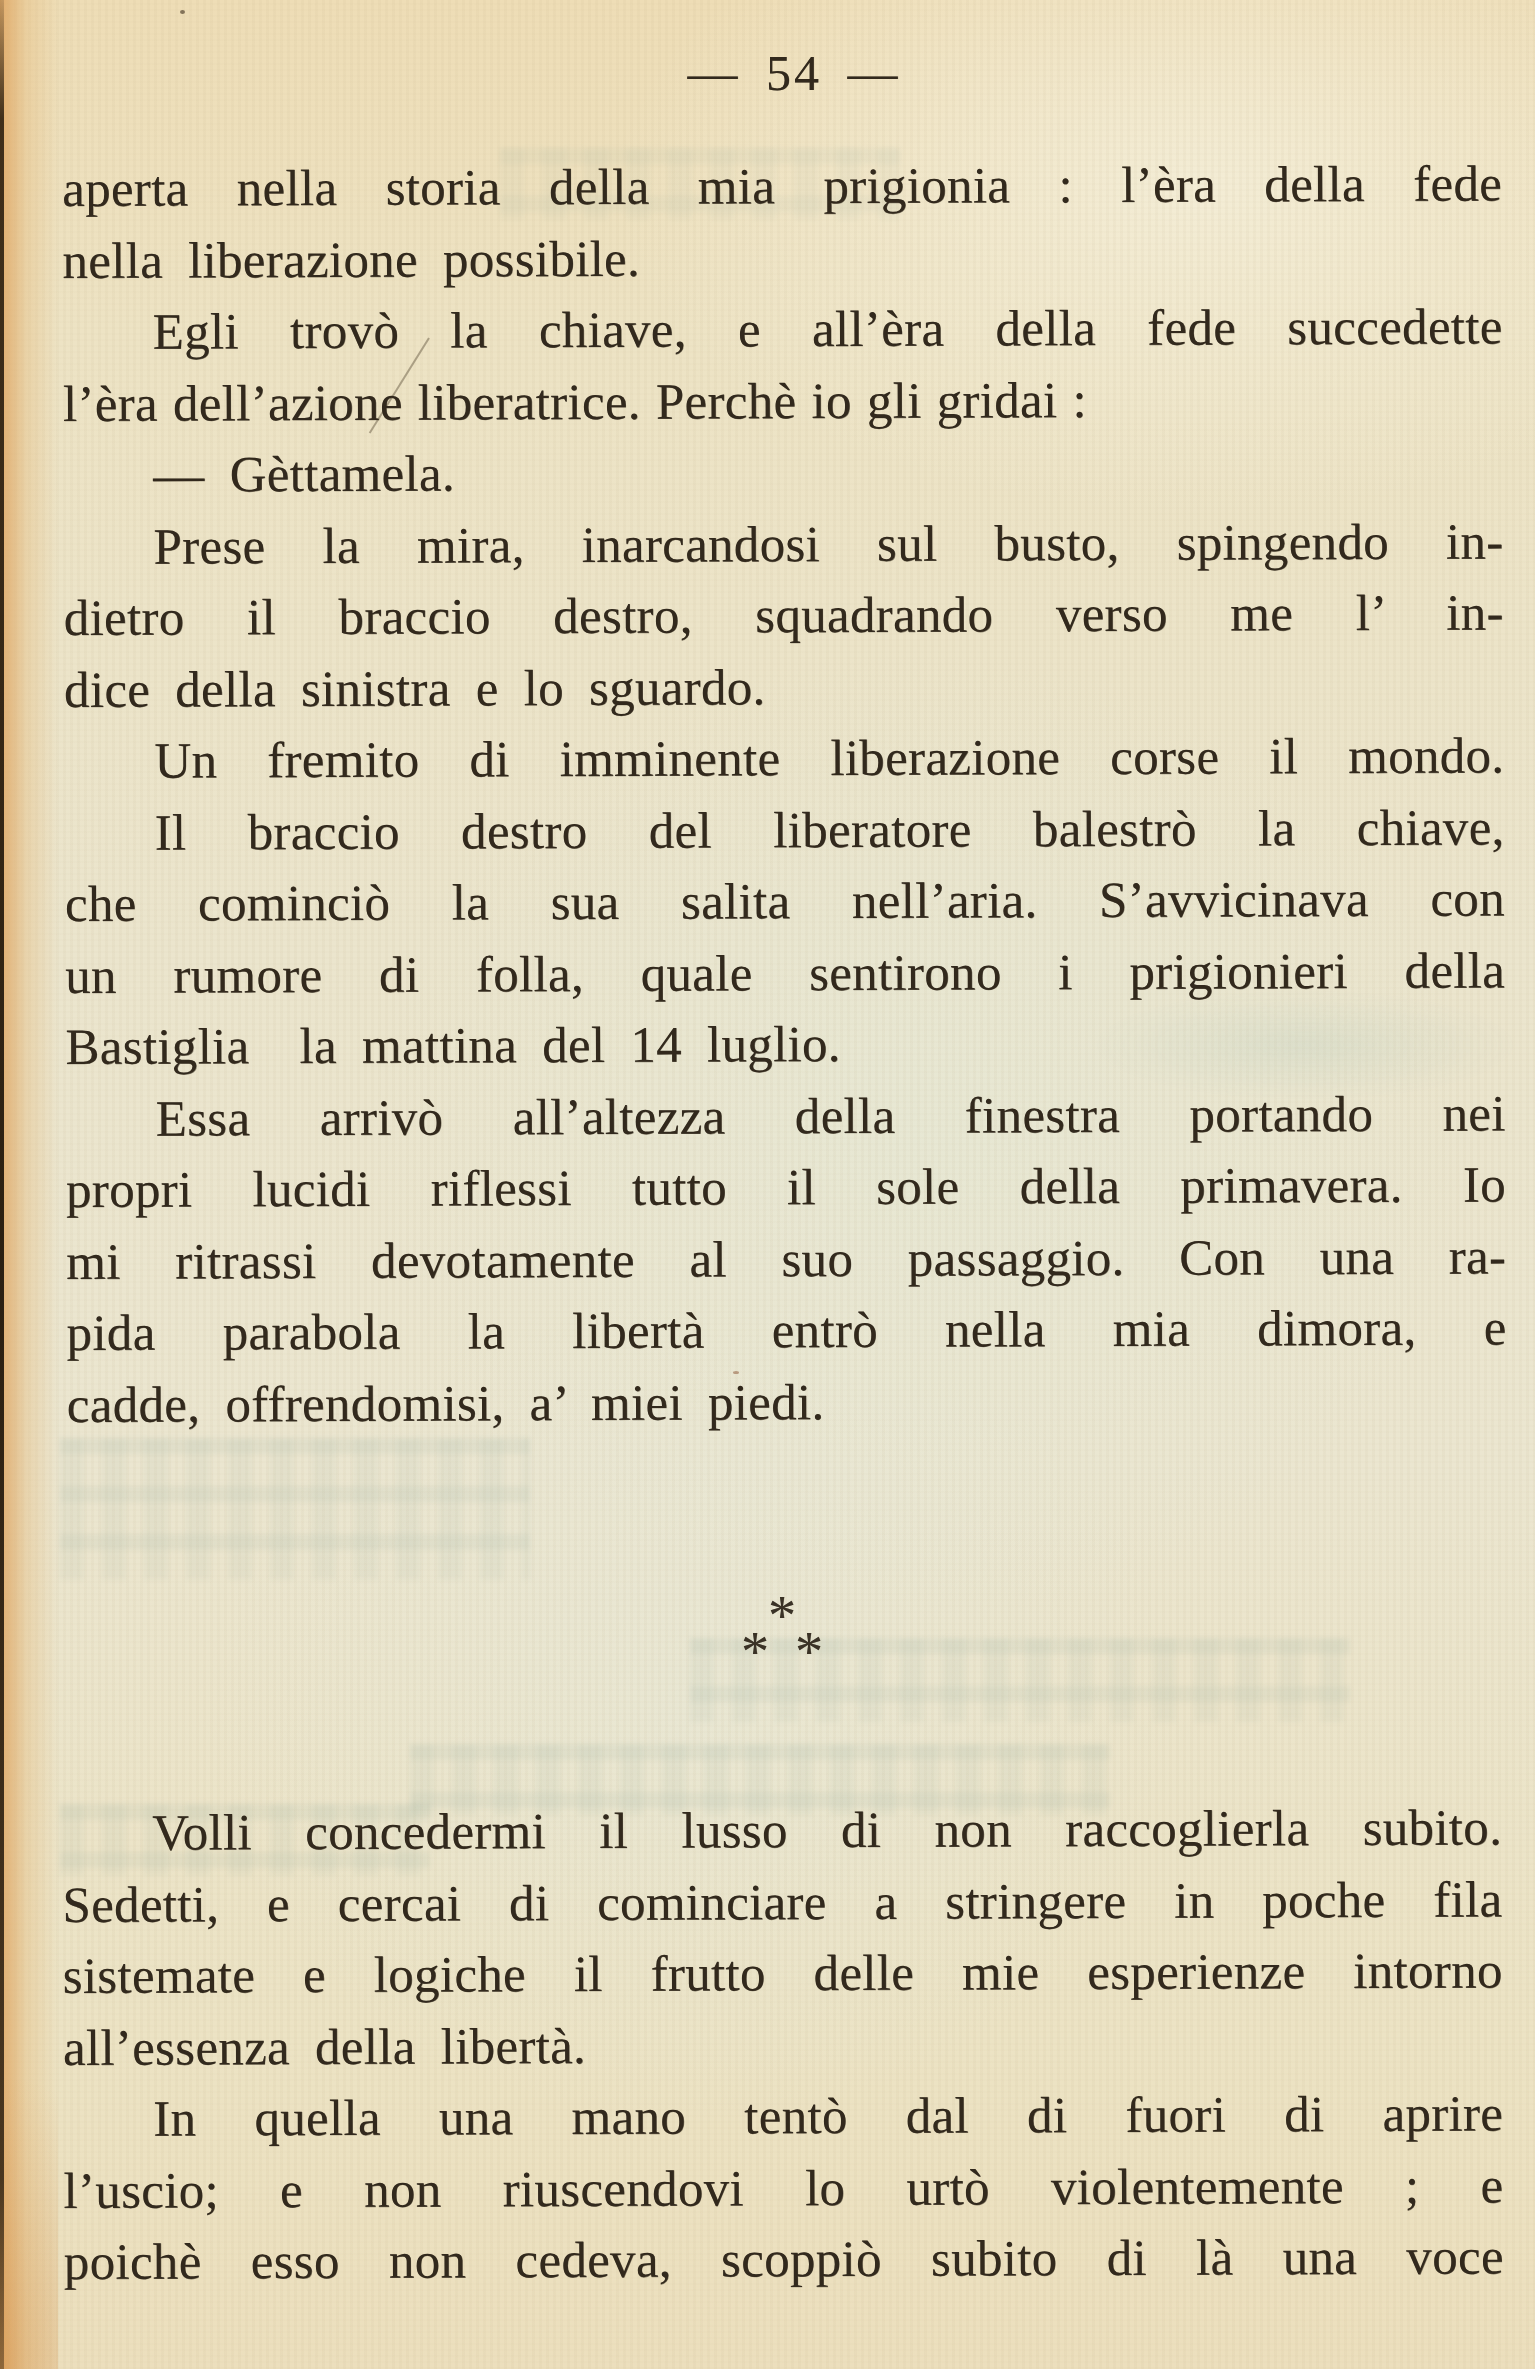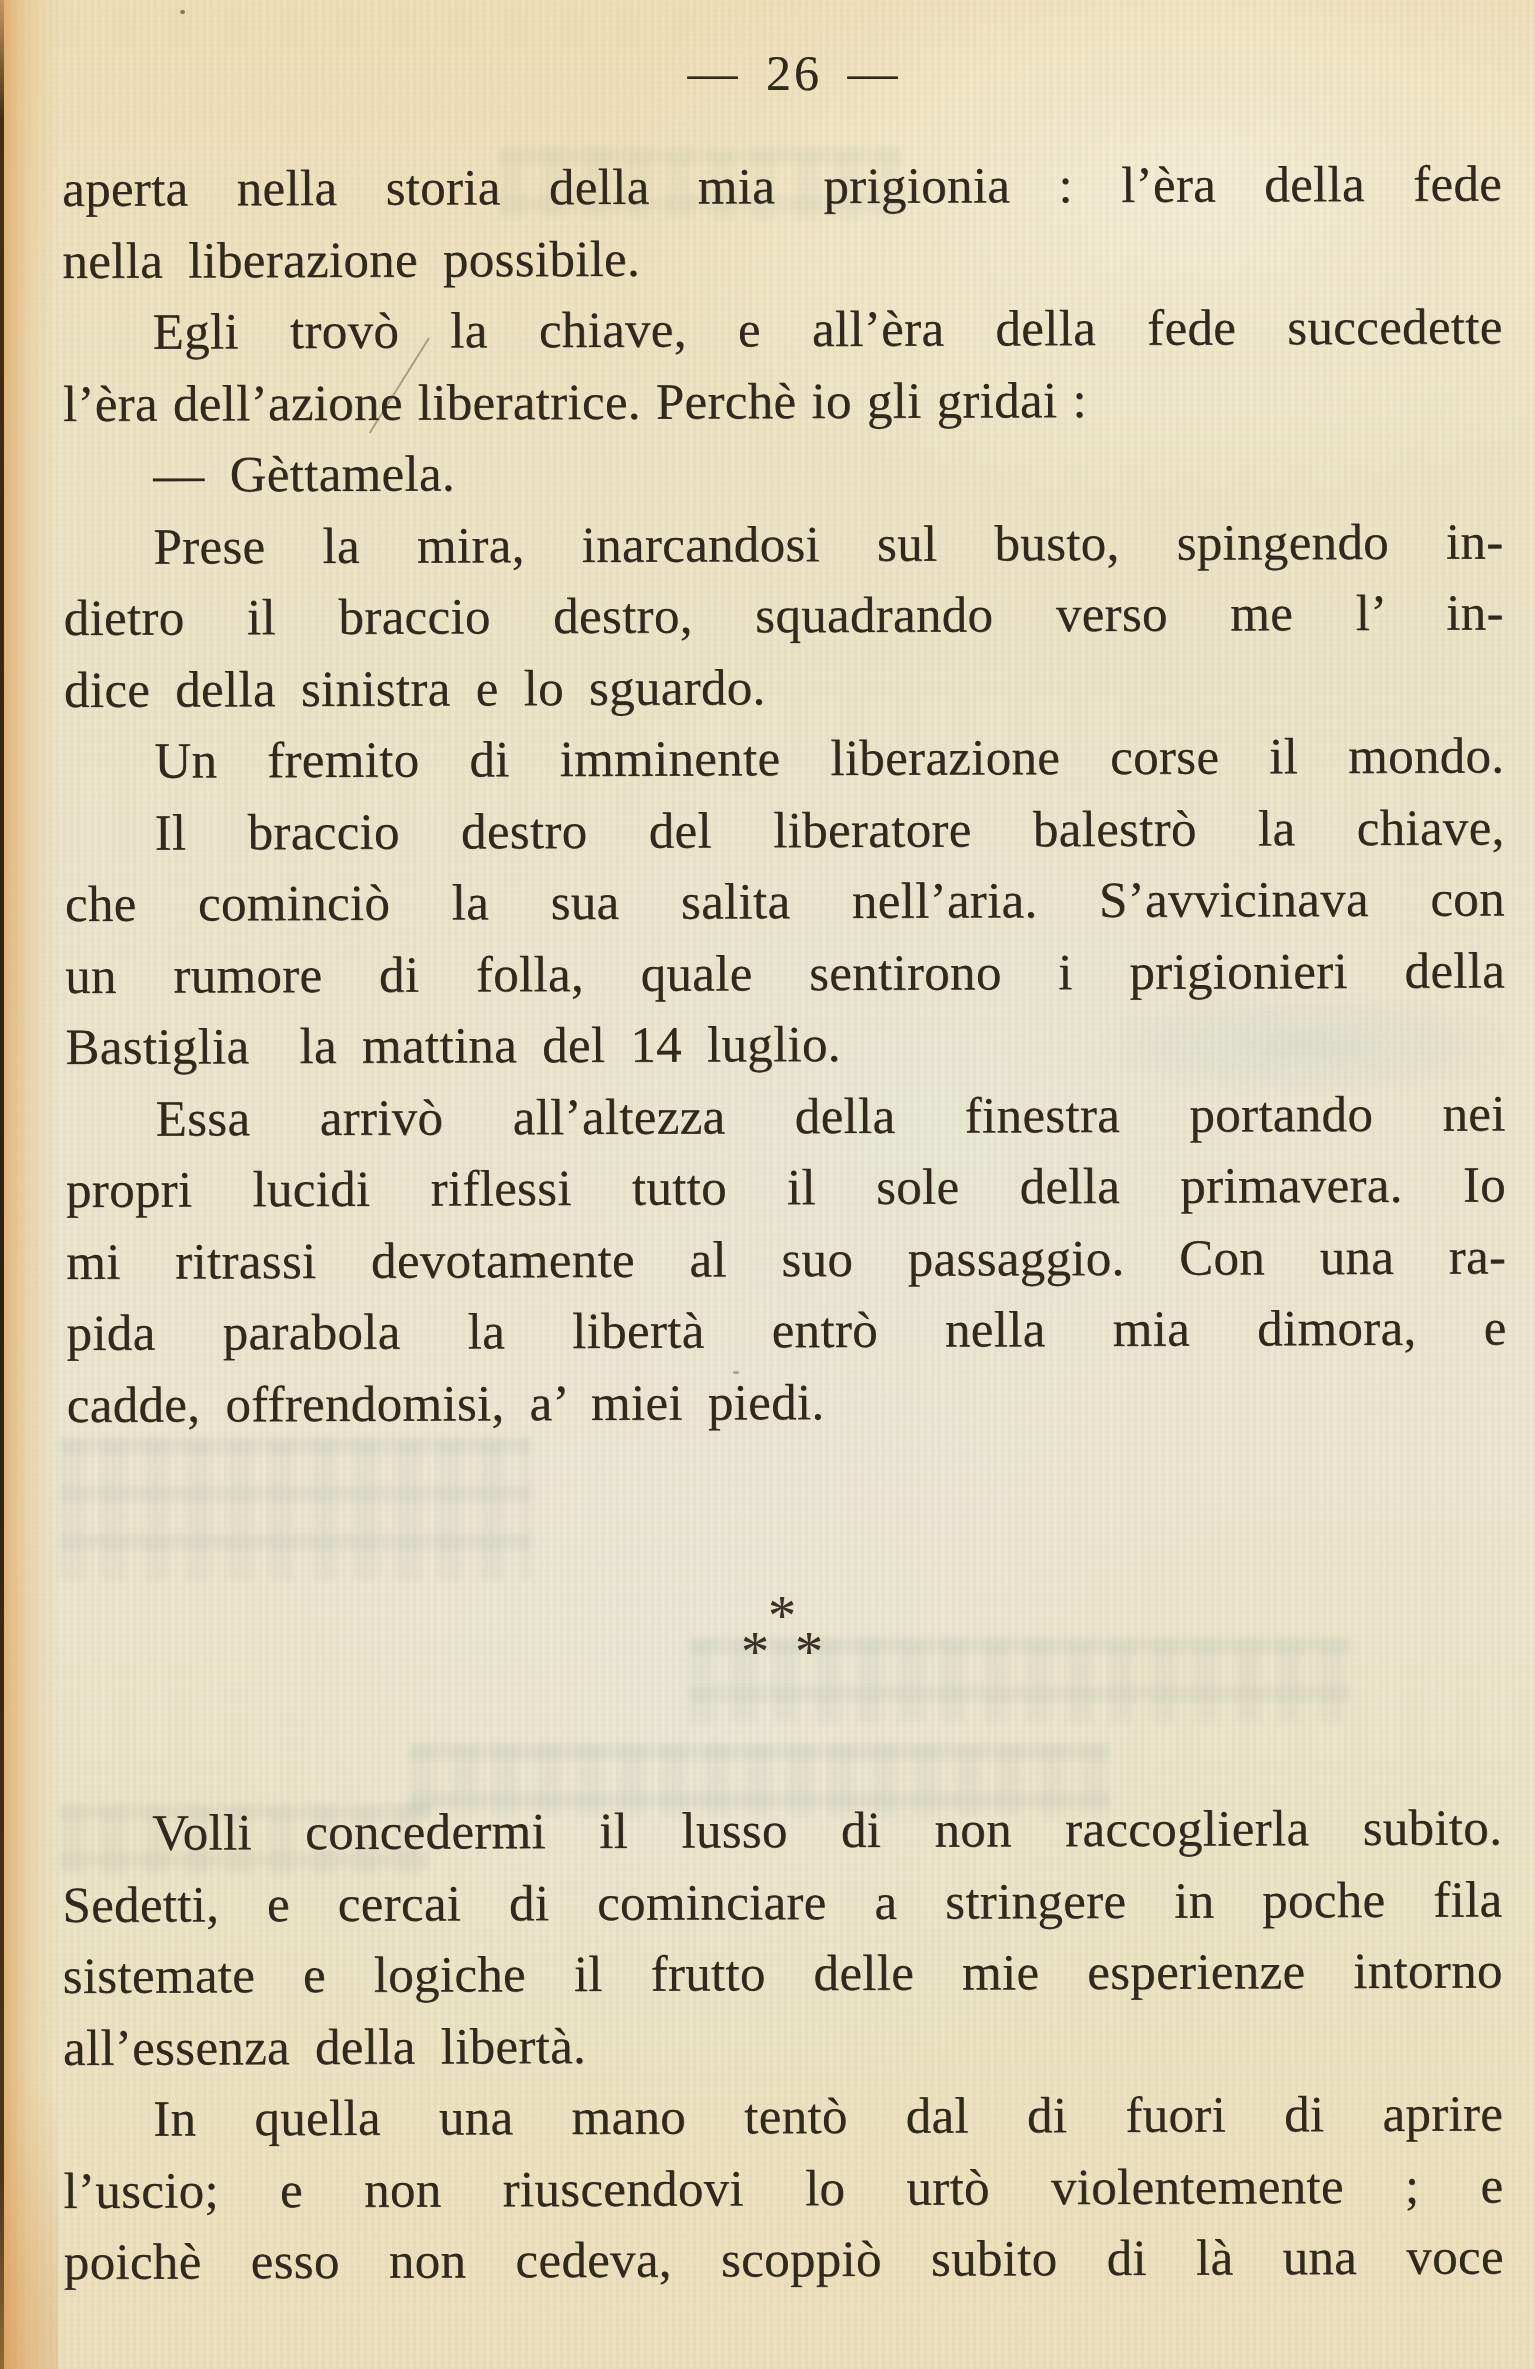--- a/index.html
+++ b/index.html
@@ -68,21 +68,21 @@
   <div class="ghost ghost-blot" style="left:1090px;top:990px;width:430px;height:110px"></div>
   <div class="ghost ghost-rows" style="left:60px;top:1438px;width:470px;height:142px"></div>
   <div class="ghost ghost-rows" style="left:690px;top:1638px;width:660px;height:84px"></div>
   <div class="ghost ghost-rows" style="left:410px;top:1744px;width:700px;height:72px"></div>
   <div class="ghost ghost-rows" style="left:60px;top:1804px;width:370px;height:72px"></div>
 
   <div class="speck a"></div>
   <div class="speck b"></div>
   <div class="scratch"></div>
 
-  <div class="folio">— 26 —</div>
+  <div class="folio">— 54 —</div>
 
   <main class="block block-a">
     <p class="ln j">aperta nella storia della mia prigionia : l’èra della fede</p>
     <p class="ln last">nella liberazione possibile.</p>
     <p class="ln j in">Egli trovò la chiave, e all’èra della fede succedette</p>
     <p class="ln last ws2">l’èra dell’azione liberatrice. Perchè io gli gridai :</p>
     <p class="ln last in">— Gèttamela.</p>
     <p class="ln j in">Prese la mira, inarcandosi sul busto, spingendo in-</p>
     <p class="ln j">dietro il braccio destro, squadrando verso me l’ in-</p>
     <p class="ln last">dice della sinistra e lo sguardo.</p>

